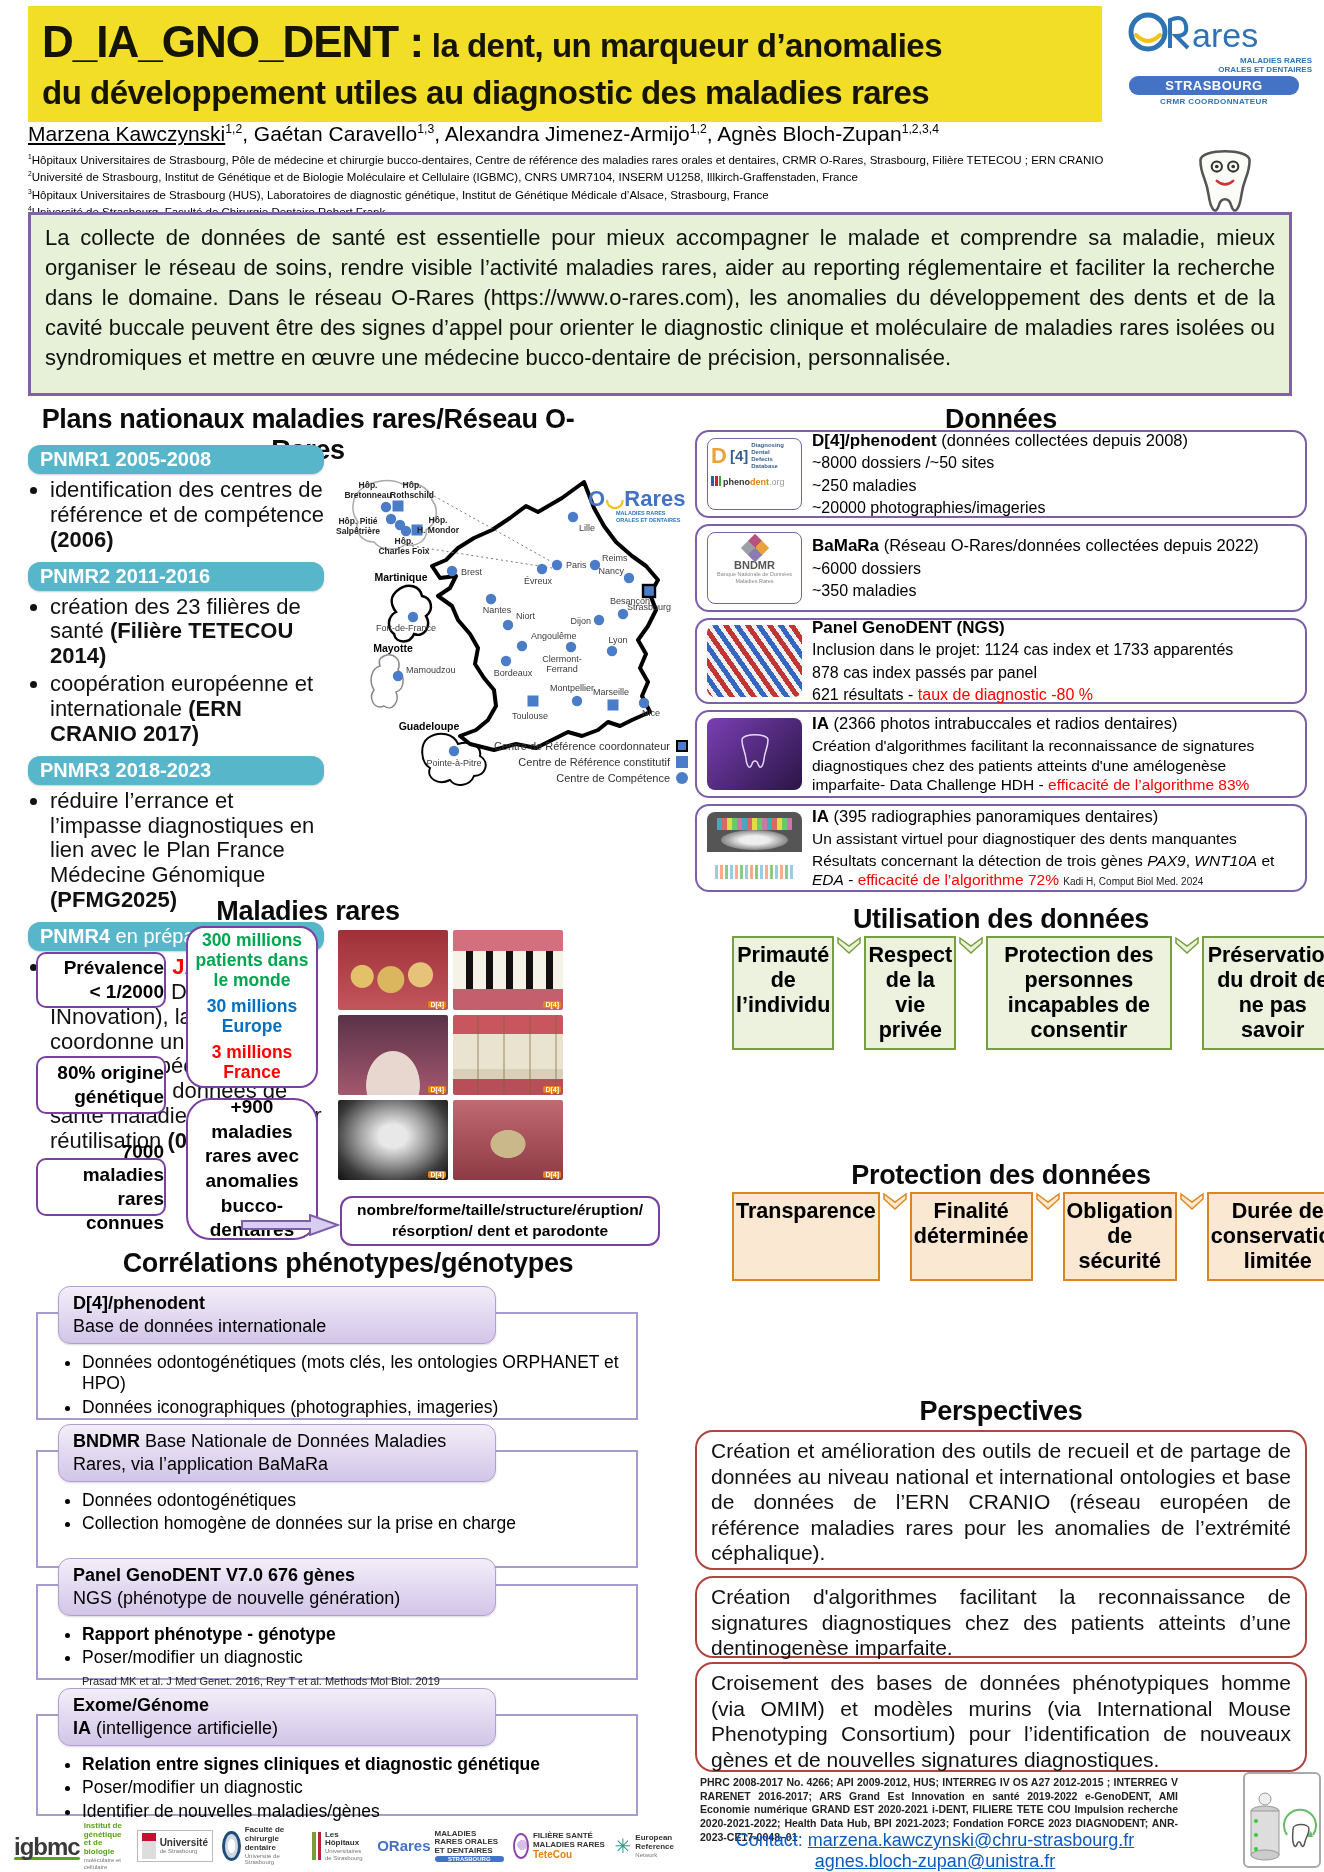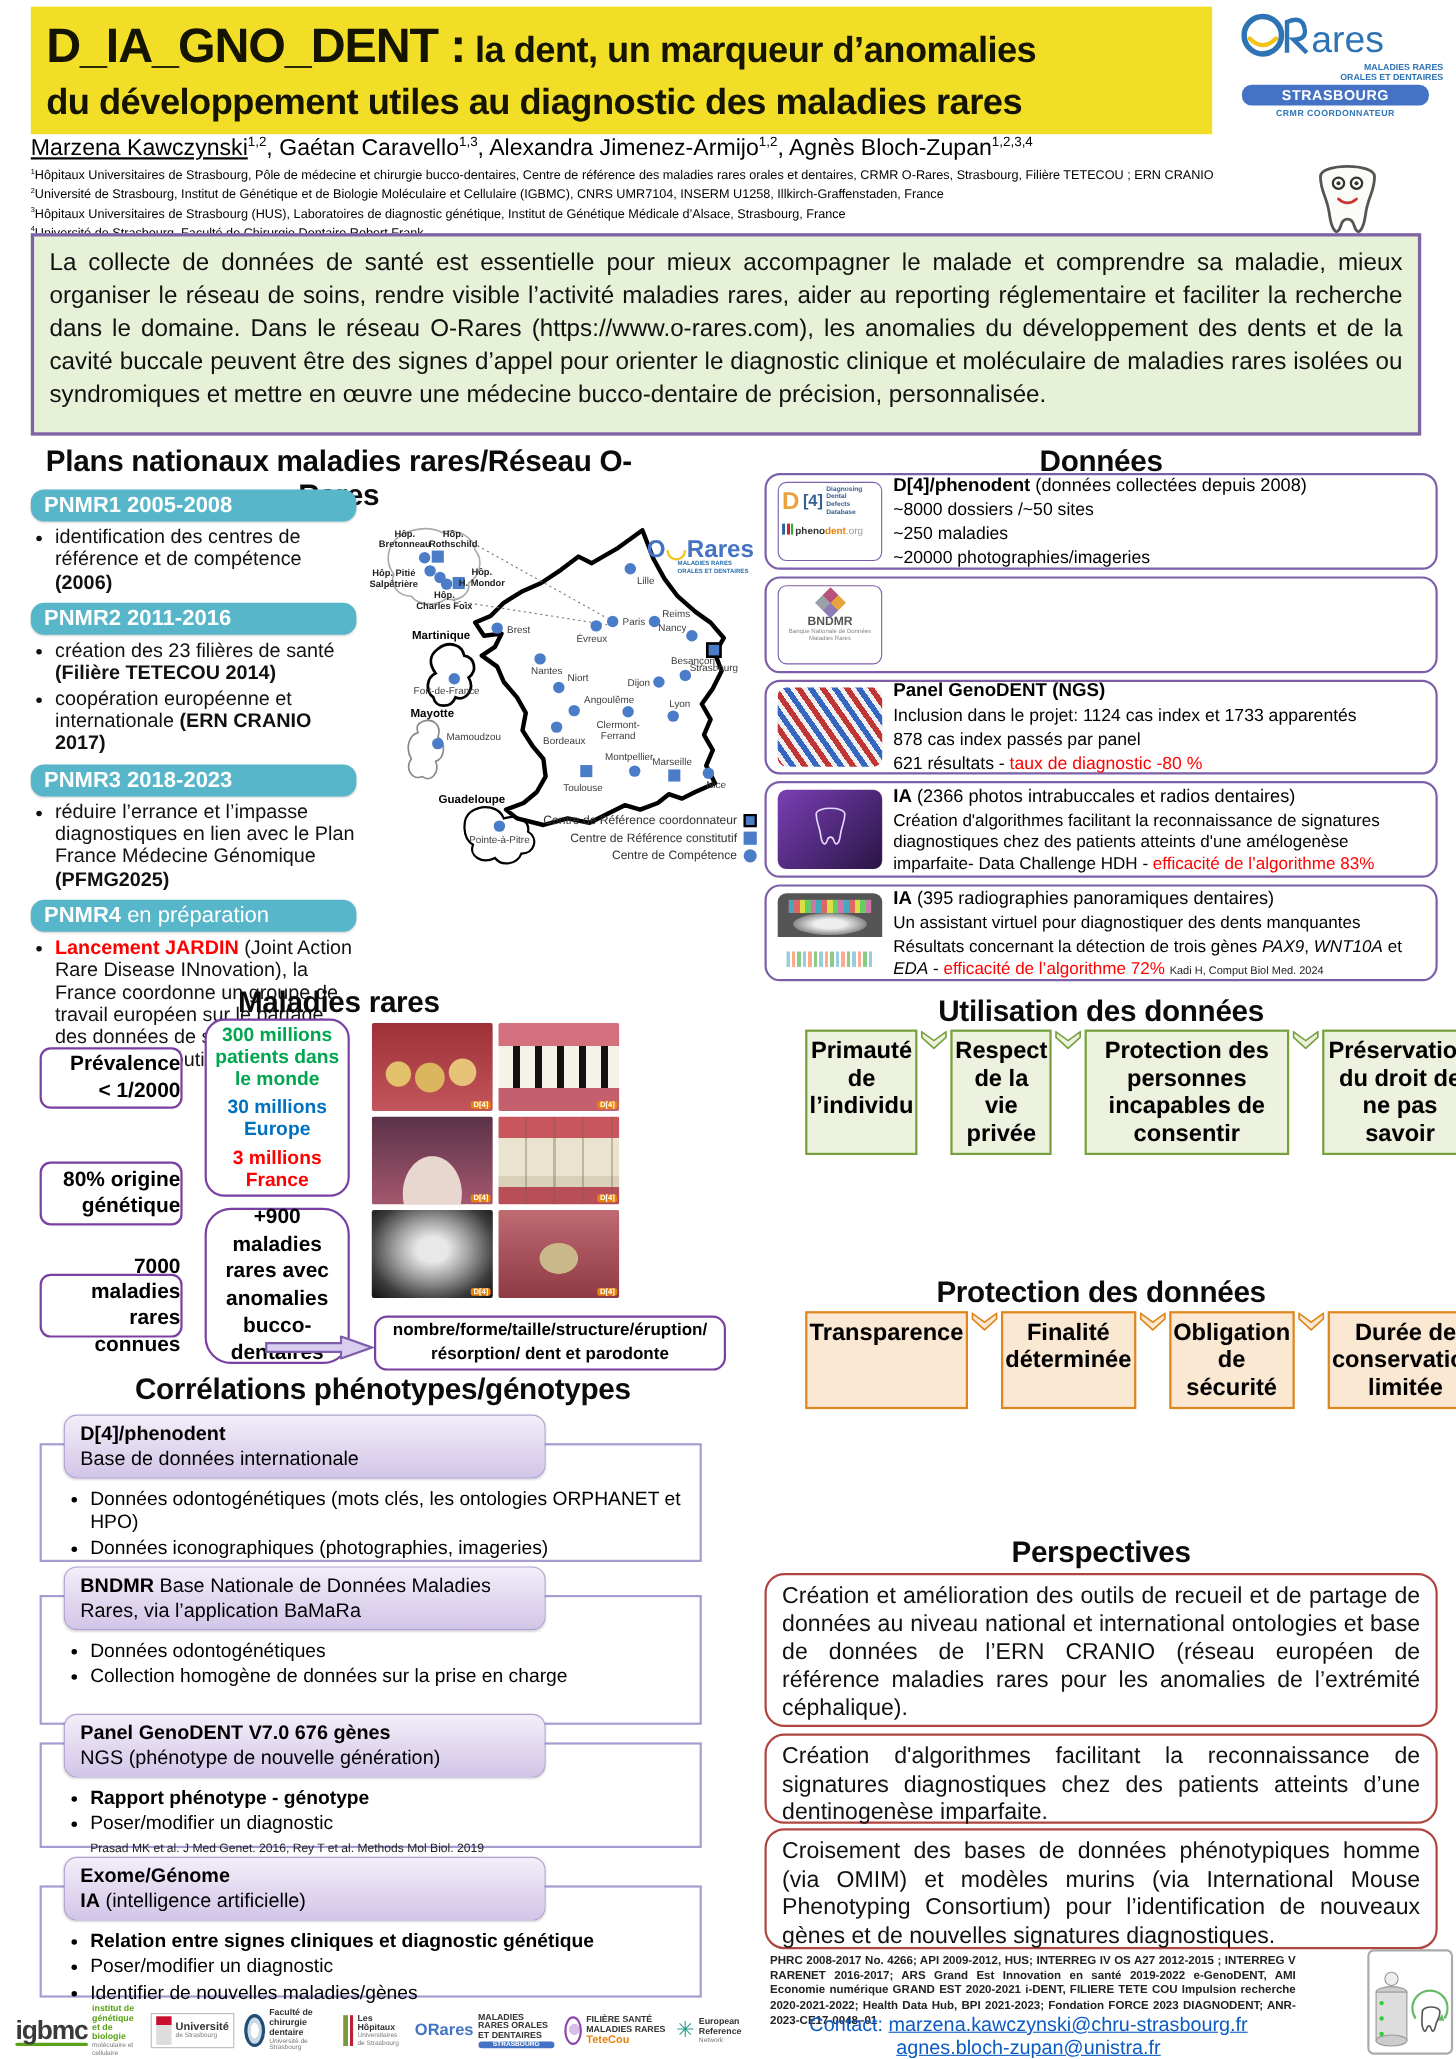--- a/index.html
+++ b/index.html
@@ -25,21 +25,21 @@
   .mascot{left:1192px;top:144px;width:66px;height:86px}
 
   .abstract{left:28px;top:212px;width:1264px;height:184px;background:#e7f1d7;border:3px solid #7e63a5;padding:8px 14px;font-size:22px;line-height:1.36;text-align:justify;color:#111}
 
   .sec-title{font-weight:bold;font-size:27px;text-align:center;letter-spacing:-.3px;color:#0b0b0b}
 
   
   .pnmr{left:28px;top:436px;width:296px}
   .pnmr-pill{background:#57b6c9;border-radius:12px;color:#fff;font-size:20px;padding:3px 12px;margin:9px 0 4px;box-shadow:0 1px 2px rgba(0,0,0,.2)}
   .pnmr-pill b{font-weight:bold}
-  .pnmr-list{list-style:disc;margin:2px 0 4px 22px;font-size:18px;line-height:1.13;color:#111}
+  .pnmr-list{list-style:disc;margin:2px 0 4px 22px;font-size:22px;line-height:1.13;color:#111}
   .pnmr-list li{margin-bottom:3px}
 
   
   #map-svg{left:300px;top:438px;width:394px;height:402px}
   .city-label{font-size:9px;fill:#3c3c3c}
   .hosp-label{font-size:8.5px;font-weight:bold;fill:#222}
   .island-label{font-size:10.5px;font-weight:bold;fill:#000}
   .map-legend{left:420px;top:740px;width:268px;font-size:11px;color:#333}
   .legend-row{display:flex;justify-content:flex-end;align-items:center;gap:6px;margin-bottom:4px}
   .lg-crco{width:12px;height:12px;background:#4a7cc7;border:2px solid #000;display:inline-block}
@@ -305,20 +305,25 @@
       <div class="dline">~20000 photographies/imageries</div>
     </div>
   </div>
 
   <div class="abs dbox" style="top:524px;height:88px">
     <div class="dthumb framed">
       <div class="bn-diamond"></div>
       <div class="bn-name">BNDMR</div>
       <div class="bn-cap"><span>Banque Nationale de Données</span><br><span>Maladies Rares</span></div>
     </div>
+    <div class="dtext">
+      <div class="dtitle"><b>BaMaRa</b><span> (Réseau O-Rares/données collectées depuis 2022)</span></div>
+      <div class="dline">~6000 dossiers</div>
+      <div class="dline">~350 maladies</div>
+    </div>
   </div>
 
   <div class="abs dbox" style="top:618px;height:86px">
     <div class="dthumb thumb-dna"></div>
     <div class="dtext">
       <div class="dtitle"><b>Panel GenoDENT (NGS)</b></div>
       <div class="dline">Inclusion dans le projet: 1124 cas index et 1733 apparentés</div>
       <div class="dline">878 cas index passés par panel</div>
       <div class="dline"><span>621 résultats - </span><span class="red">taux de diagnostic -80 %</span></div>
     </div>

